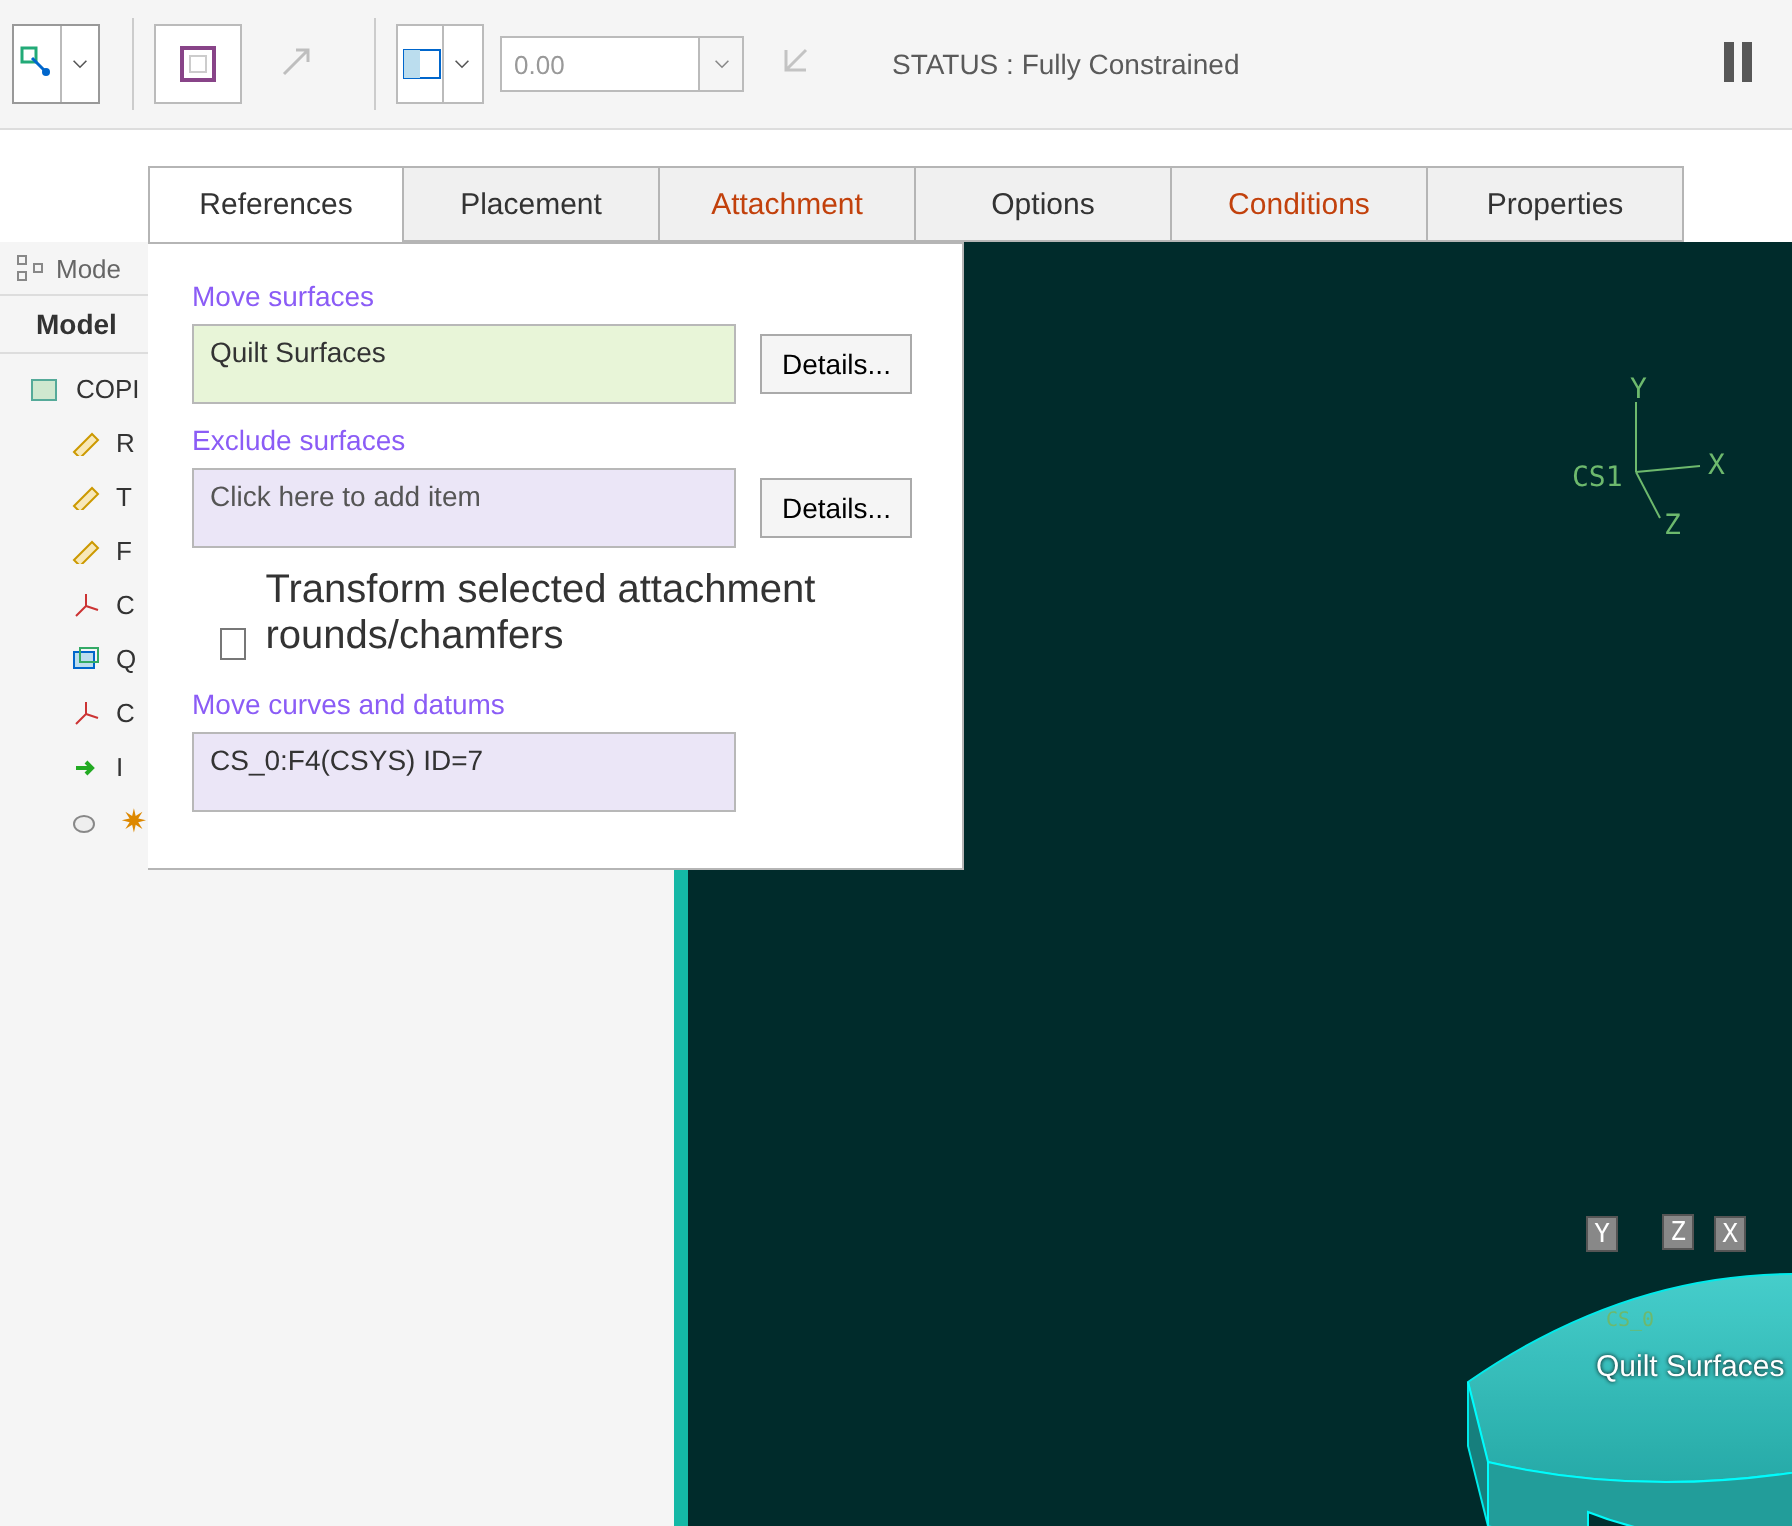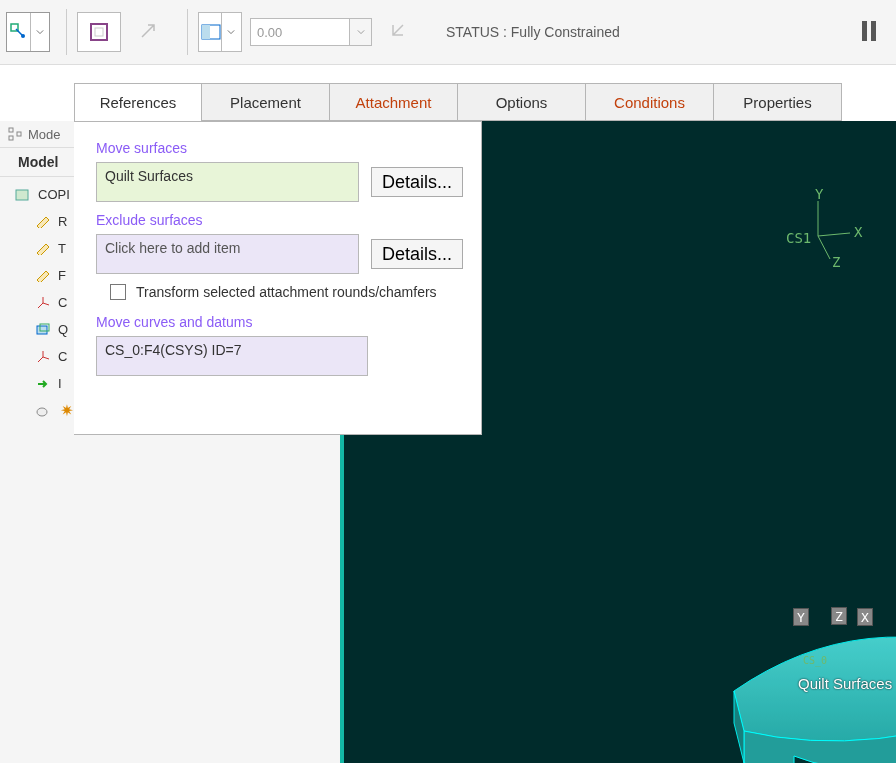--- a/index.html
+++ b/index.html
@@ -18,38 +18,38 @@
   .pause{position:absolute;right:12px;top:20px;width:24px;height:24px}
   .pause svg{width:18px;height:22px}
 
   .tabs-row{display:flex;height:38px;margin-left:74px;margin-top:18px}
   .tab{width:128px;border:1px solid #b5b5b5;border-left:none;display:flex;align-items:center;justify-content:center;background:#f0f0f0;font-size:15px;color:#333;cursor:pointer}
   .tab:first-child{border-left:1px solid #b5b5b5}
   .tab.active{background:#fff;border-bottom:none}
   .tab.dim{color:#c2410c}
 
   .body{display:flex;height:calc(763px - 65px - 56px);position:relative}
-  .left{width:344px;background:#f5f5f5;border-right:4px solid #14b8a6;padding-top:0}
+  .left{width:344px;background:#f5f5f5;border-right:7px solid #14b8a6;padding-top:0}
   .tree-hdr{height:26px;display:flex;align-items:center;padding-left:8px;color:#666;font-size:13px}
   .tree-title{height:30px;display:flex;align-items:center;padding-left:18px;font-weight:600;font-size:14px;border-top:1px solid #ddd;border-bottom:1px solid #ddd;background:#f5f5f5}
   .tree{padding:4px 0 0 10px}
   .ti{height:27px;display:flex;align-items:center;gap:6px;padding-left:4px}
   .ti.lvl1{padding-left:24px}
   .ti .glyph{width:18px;height:18px;display:flex;align-items:center;justify-content:center;font-size:12px}
   .right{flex:1;background:#002b2b;position:relative;overflow:hidden}
 
   .panel{position:absolute;left:74px;top:121px;width:408px;height:314px;background:#fff;border-top:1px solid #b5b5b5;border-right:1px solid #b5b5b5;border-bottom:1px solid #b5b5b5;padding:18px 18px 10px 22px;z-index:5}
   .plabel{font-size:14px;color:#8b5cf6;margin-bottom:6px}
   .row{display:flex;align-items:center;gap:12px;margin-bottom:10px}
   .coll{width:272px;height:40px;border:1px solid #b8b8b8;padding:5px 8px;font-size:14px}
   .coll.green{background:#e8f5d8}
   .coll.lav{background:#ebe6f7;color:#555}
   .coll.lav2{background:#ebe6f7}
-  .btn{height:30px;padding:0 10px;border:1px solid #aaa;background:#f5f5f5;font-size:18px;cursor:pointer}
-  .chk-row{display:flex;align-items:flex-end;gap:10px;margin:6px 0 14px 14px;font-size:14px}
+  .btn{height:30px;padding:0 10px;border:1px solid #aaa;background:#f5f5f5;font-size:14px;cursor:pointer}
+  .chk-row{display:flex;align-items:flex-end;gap:10px;margin:6px 0 14px 14px;font-size:20px}
   .chk{width:16px;height:16px;border:1px solid #777;background:#fff}
 
   .csys{position:absolute;right:28px;top:70px;color:#6db96d;font-family:monospace;font-size:14px}
   .model-label{position:absolute;left:454px;top:554px;color:#fff;font-size:15px;z-index:4;text-shadow:0 0 2px #000}
   .model-cs{position:absolute;left:459px;top:534px;color:#6db96d;font-family:monospace;font-size:10px;z-index:4}
   .mtag{position:absolute;border:1px solid #555;background:#888;color:#fff;font-family:monospace;font-size:13px;width:16px;height:18px;display:flex;align-items:center;justify-content:center;z-index:4}
   svg.shape{position:absolute;left:370px;top:420px;z-index:2}
 </style>
 </head>
 <body>

